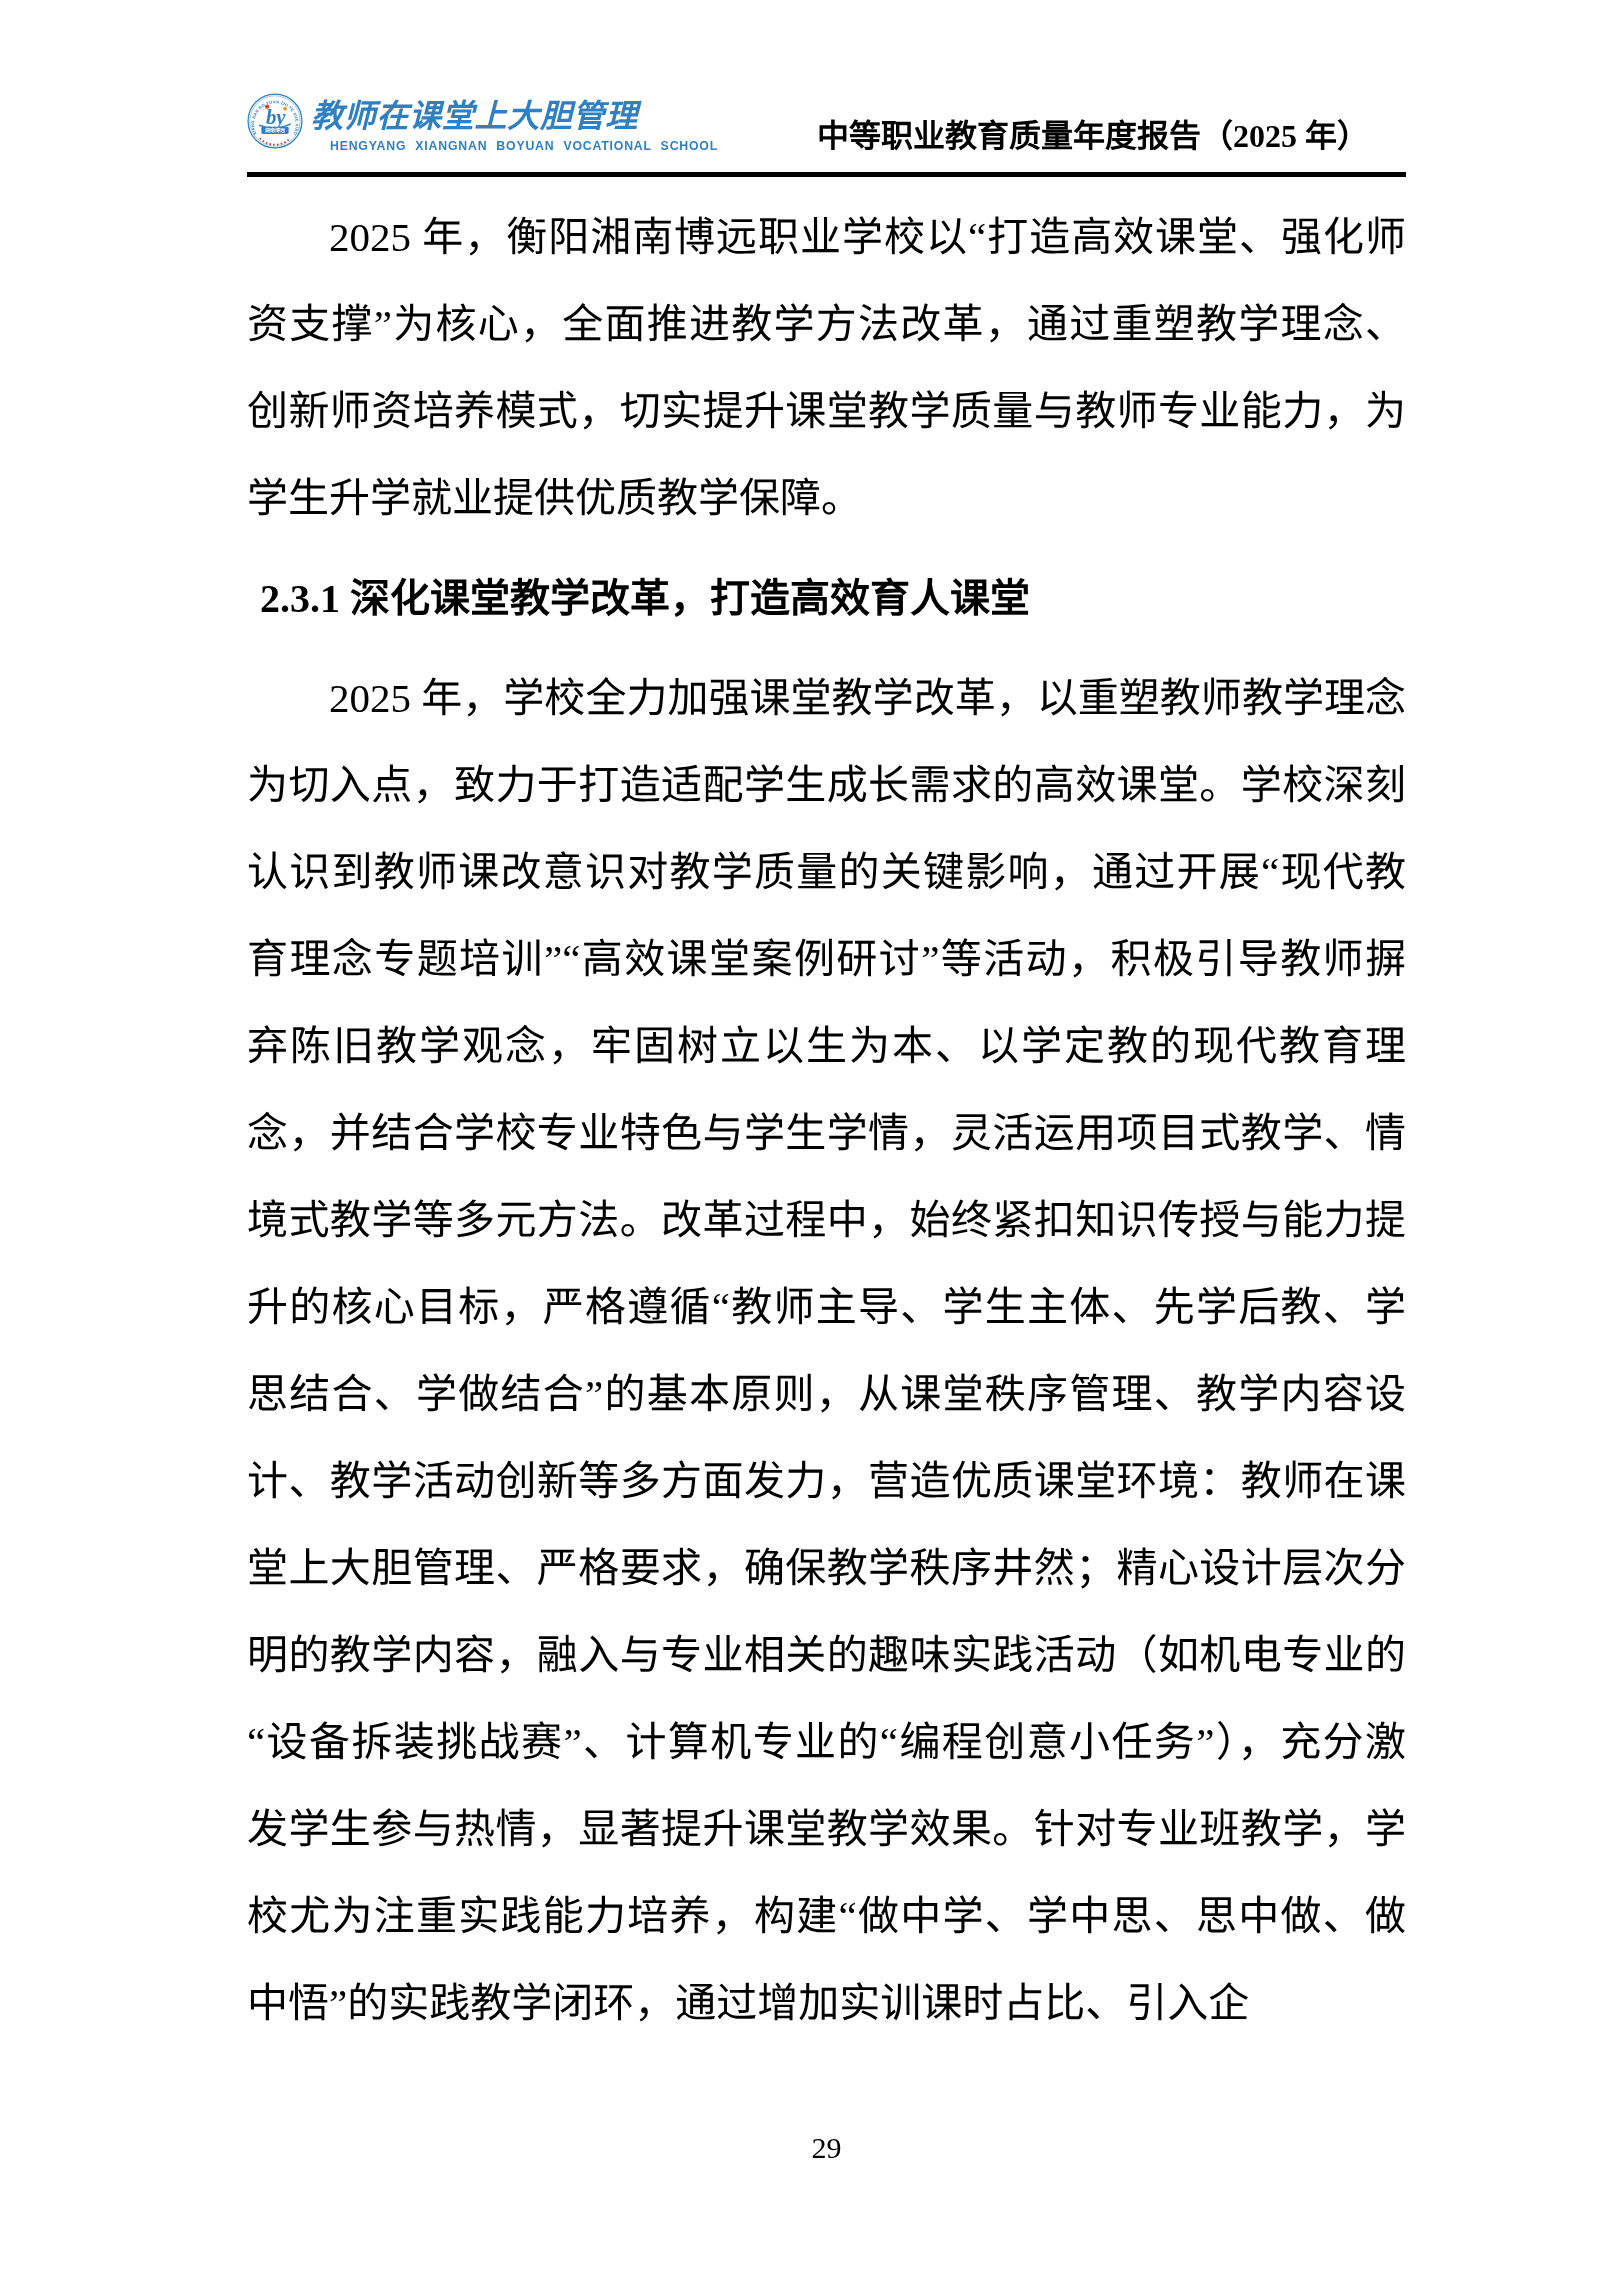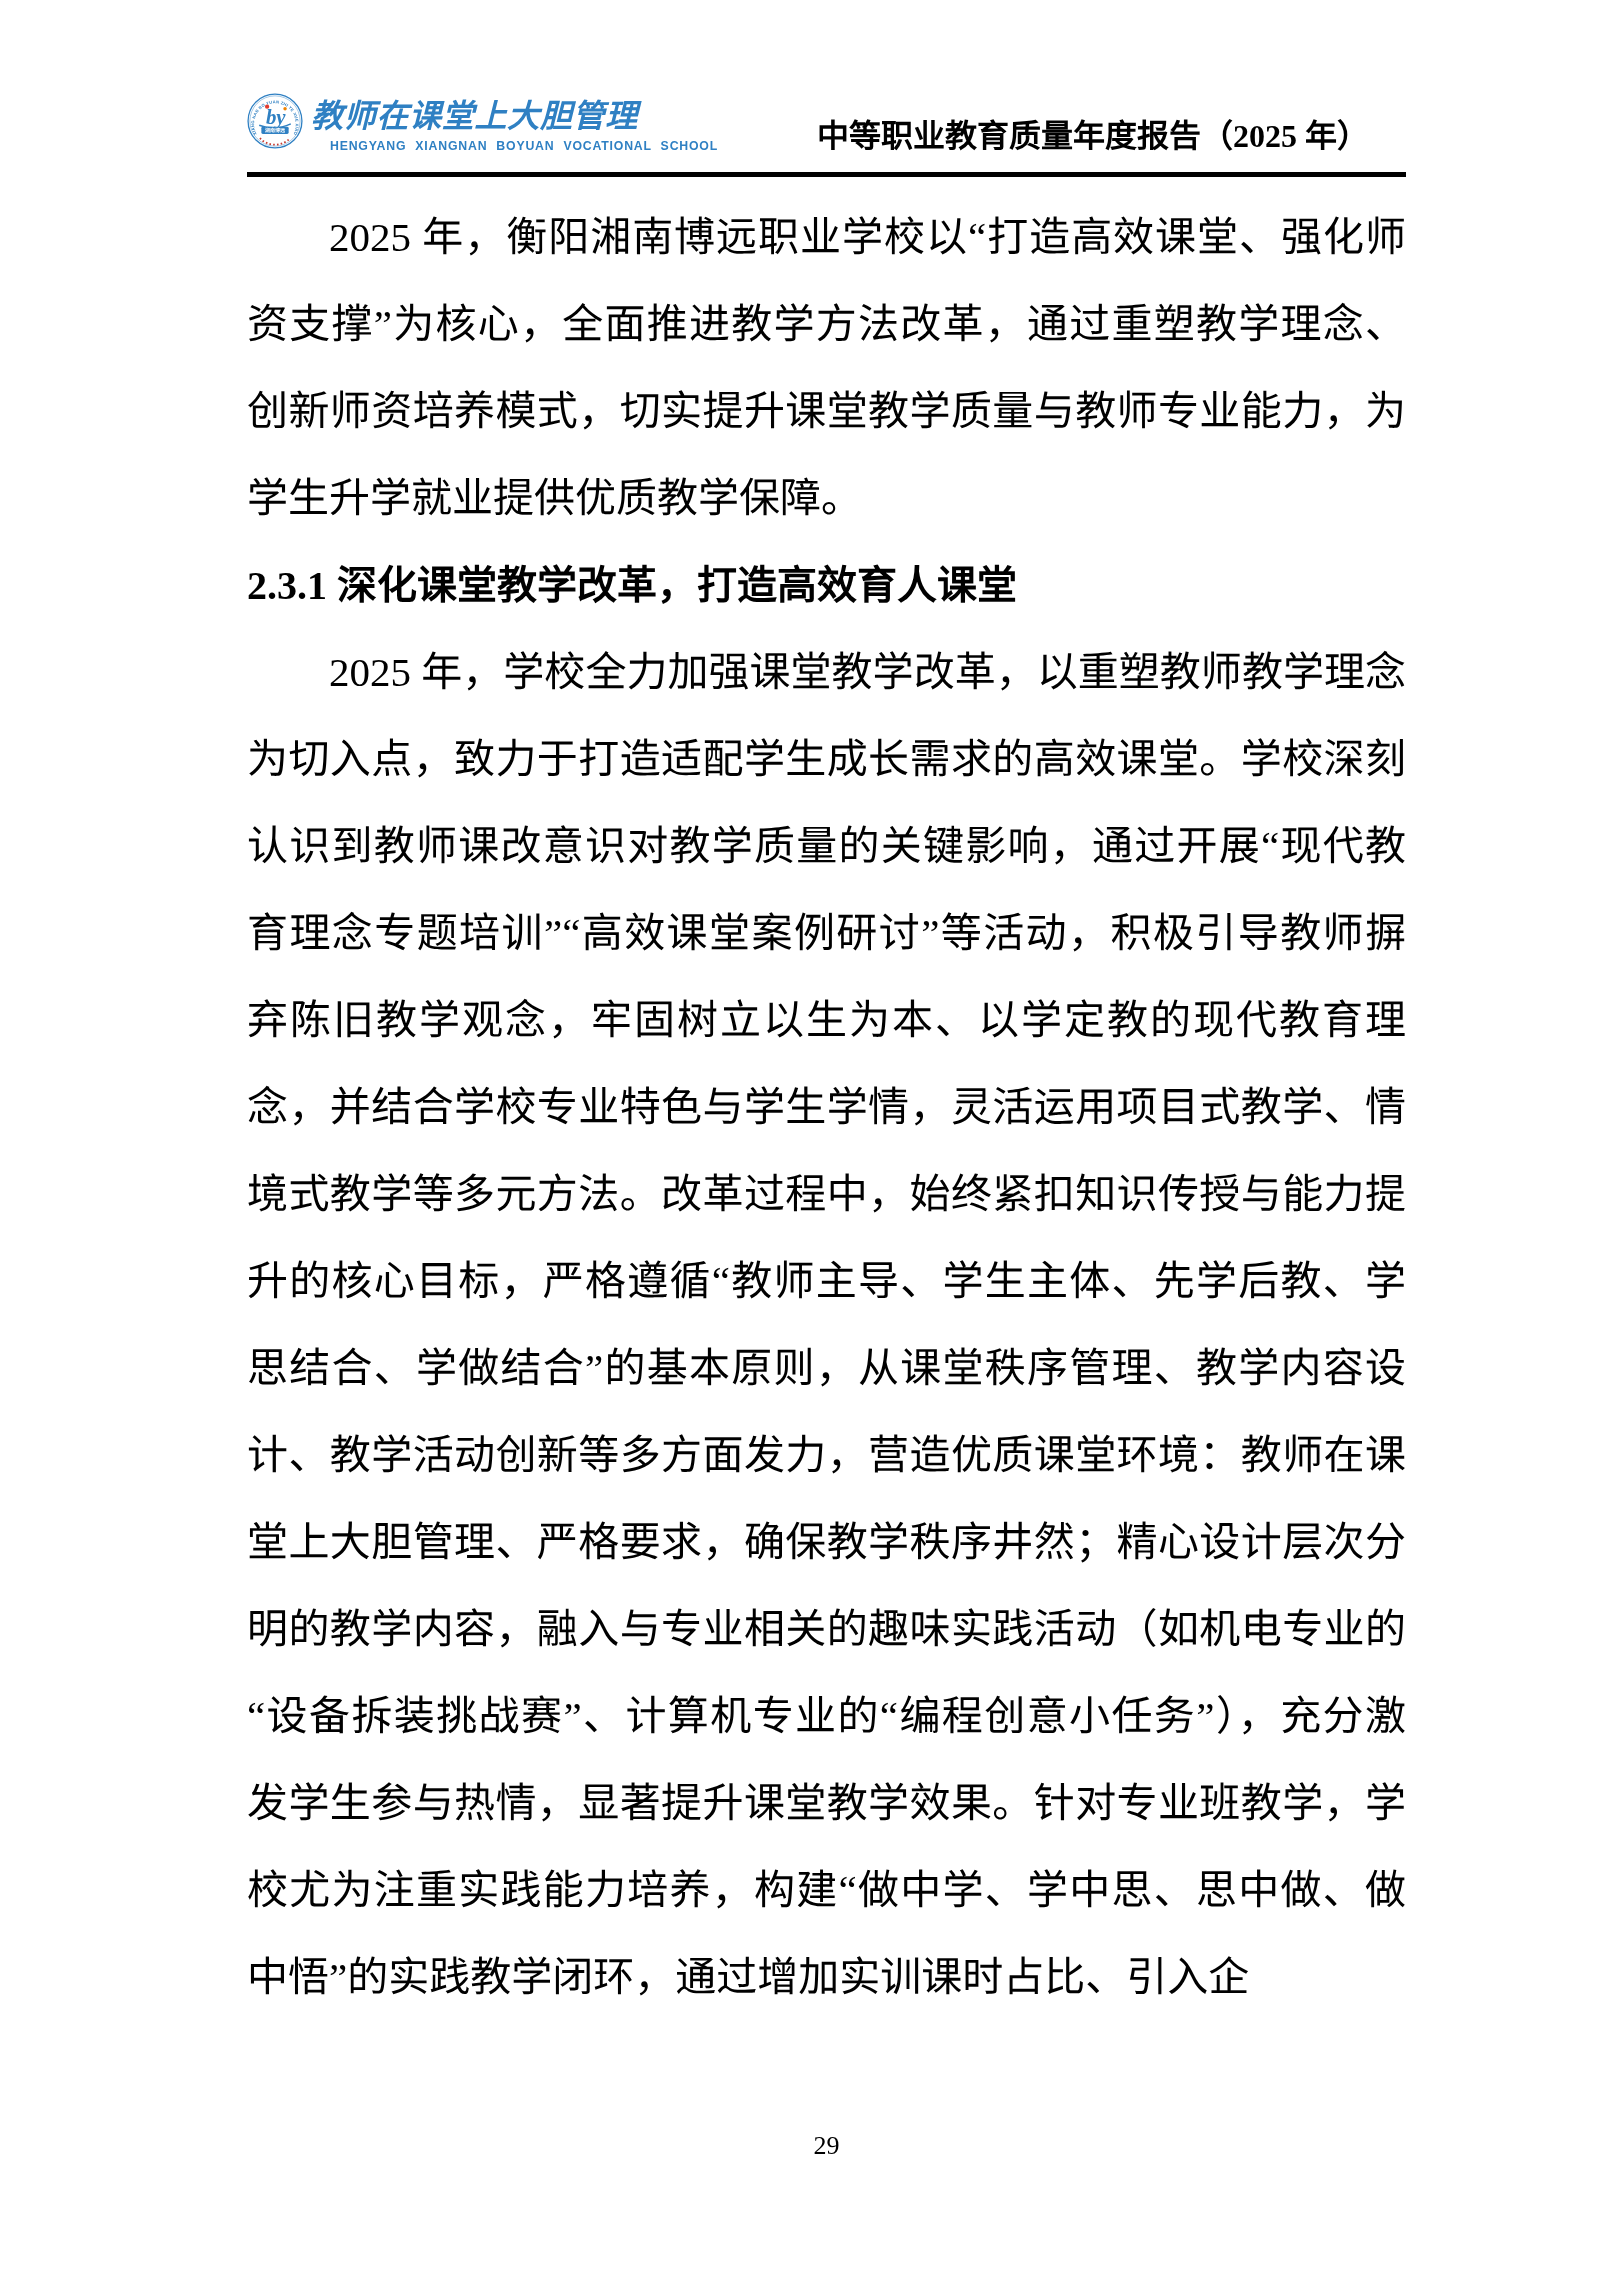--- a/index.html
+++ b/index.html
@@ -35,27 +35,27 @@
     width:1159px;height:4.8px;background:#000000;
   }
   
   .content{
     position:absolute;left:247px;top:194px;width:1159px;
     font-size:41px;line-height:87px;
     text-align:justify;text-justify:inter-ideograph;
   }
   .para{margin:0;text-indent:82px;}
   .section-heading{
-    margin:0;font-size:40px;font-weight:bold;line-height:87px;
+    margin:13px;font-size:40px;font-weight:bold;line-height:87px;
     text-align:left;
   }
   
   .page-number{
     position:absolute;left:247px;top:2131px;width:1159px;
-    text-align:center;font-size:26px;
+    text-align:center;font-size:30px;
   }
 </style>
 </head>
 <body>
 
 <div class="page">
 
   <div class="header">
 
     <svg class="logo-seal" viewBox="0 0 78 78">

